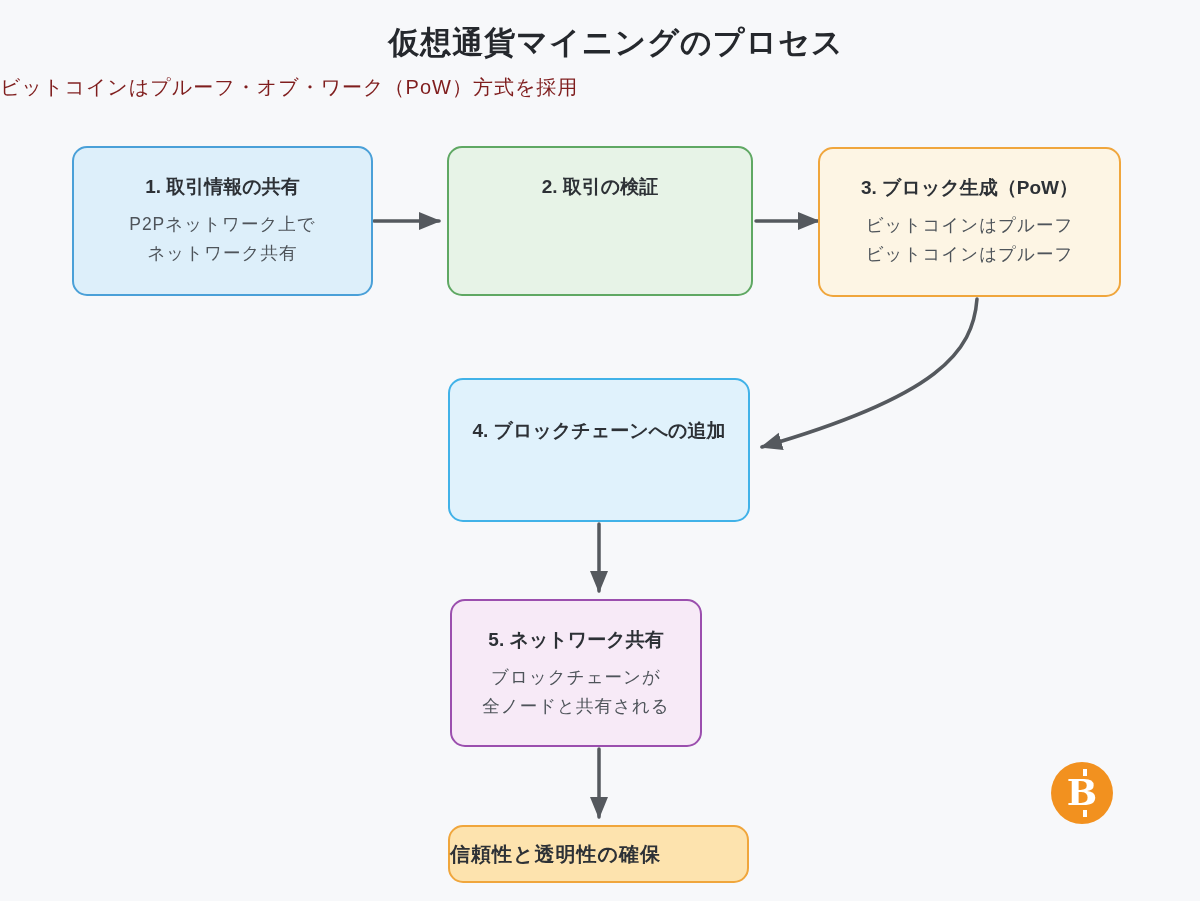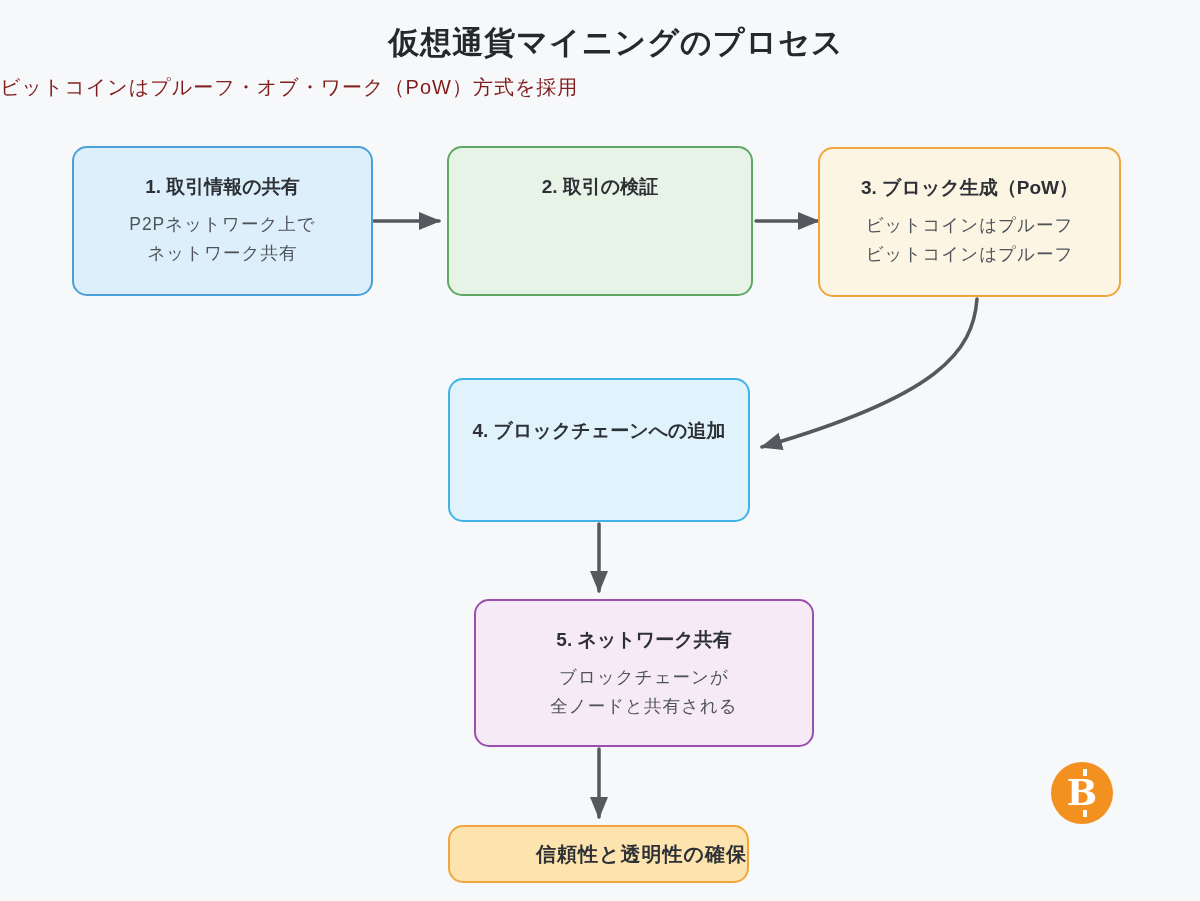--- a/index.html
+++ b/index.html
@@ -59,30 +59,30 @@
   .node-body{
     font-size:17.5px;
     color:#4e545a;
     line-height:1.65;
     letter-spacing:1px;
   }
   #node1{left:72px;  top:146px; width:301px; height:150px;}
   #node2{left:447px; top:146px; width:306px; height:150px;}
   #node3{left:818px; top:147px; width:303px; height:150px;}
   #node4{left:448px; top:378px; width:302px; height:144px; padding-top:38px;}
-  #node5{left:450px; top:599px; width:340px; height:148px;margin-left:24px;}
+  #node5{left:450px; top:599px; width:252px; height:148px;}
   .result-node{
     position:absolute;
     left:448px; top:825px; width:301px; height:58px;
     box-sizing:border-box;
     border:2.5px solid #888;
     border-radius:15px;
     display:flex;
     align-items:center;
-    justify-content:flex-end;
+    justify-content:flex-start;
     font-size:20px;
     font-weight:bold;
     color:#2d3136;
     letter-spacing:1px;
   }
   .arrow-layer{
     position:absolute;
     left:0; top:0;
     width:1200px; height:901px;
     pointer-events:none;

